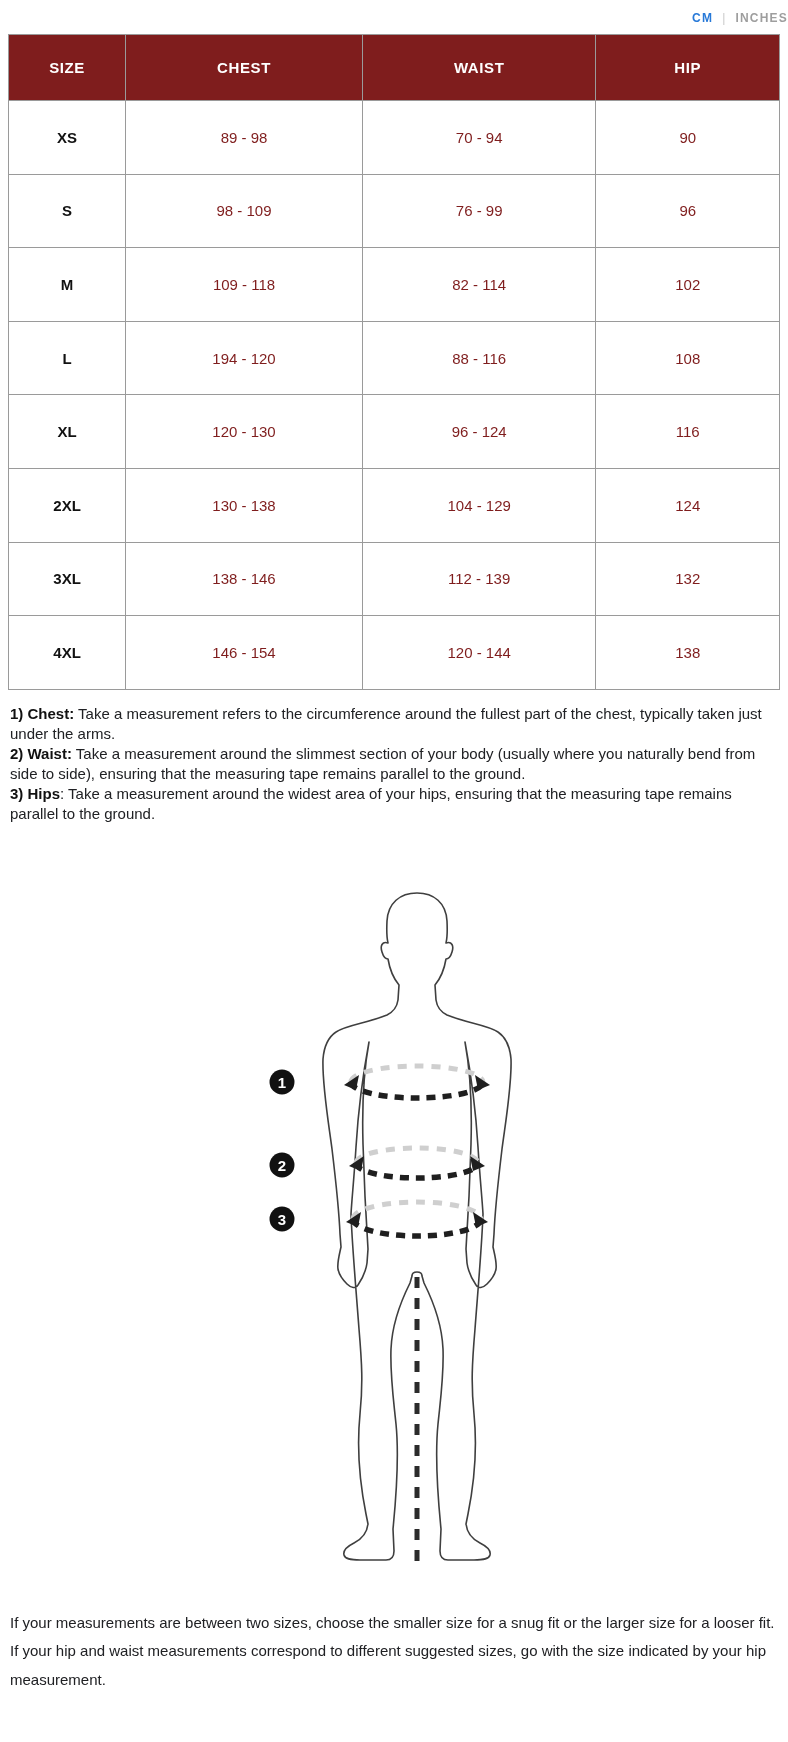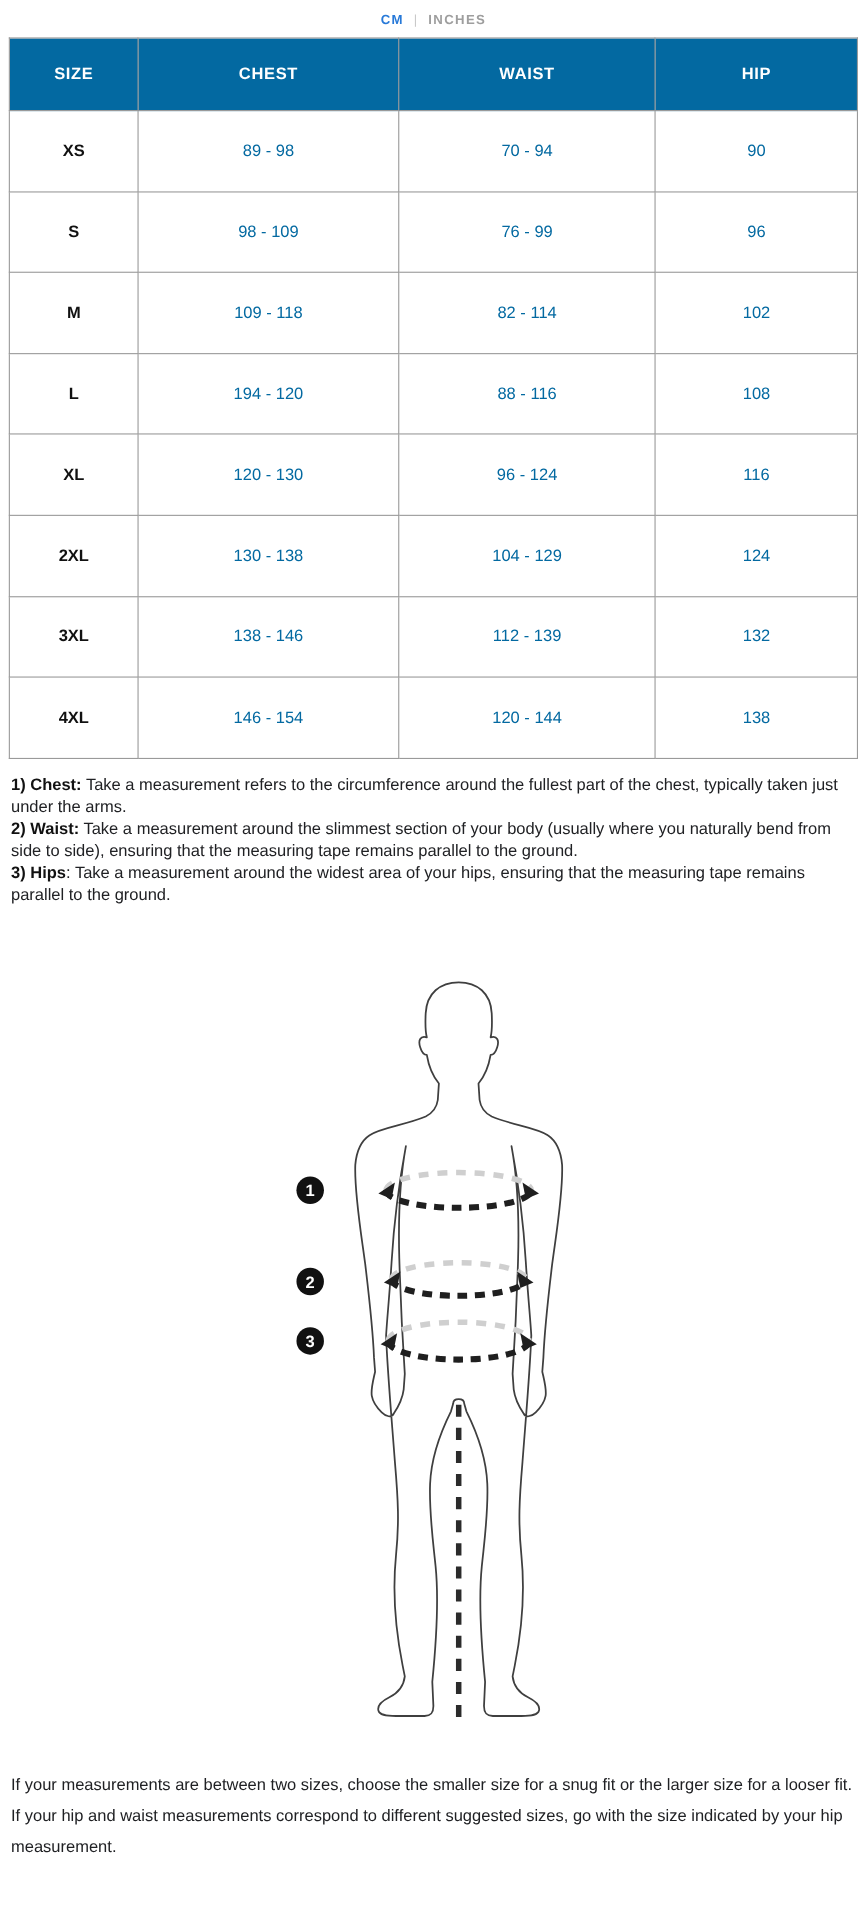--- a/index.html
+++ b/index.html
@@ -5,44 +5,44 @@
   * { box-sizing: border-box; }
   html, body { margin: 0; padding: 0; background: #ffffff; }
   body {
     width: 788px;
     font-family: "Liberation Sans", sans-serif;
     color: #202124;
   }
 
   
   .units-toggle {
-    display: flex; justify-content: center; align-items: center;
+    display: flex; justify-content: flex-end; align-items: center;
     gap: 9px; padding-top: 10px; height: 26px;
     font-size: 12px; font-weight: bold; letter-spacing: 1.2px;
   }
   .unit-cm { color: #2779d8; cursor: pointer; }
   .unit-divider { color: #c9c9c9; font-weight: normal; }
   .unit-inches { color: #9e9e9e; cursor: pointer; }
 
   
   .size-table-wrap { padding: 8px 8px 0 8px; }
   table.size-table {
     width: 100%; border-collapse: collapse; table-layout: fixed;
     font-size: 15px;
   }
   table.size-table th, table.size-table td {
     border: 1px solid #9a9a9a; text-align: center; vertical-align: middle;
   }
   table.size-table th {
-    background: #0369a1; color: #ffffff; height: 66px;
+    background: #7f1d1d; color: #ffffff; height: 66px;
     font-weight: bold; letter-spacing: 0.6px; font-size: 15px;
   }
   table.size-table td { height: 73.6px; }
   td.cell-size { font-weight: bold; color: #111111; margin-top: 32px; }
-  td.cell-val { color: #0369a1; }
+  td.cell-val { color: #7f1d1d; }
 
   
   .instructions { padding: 14px 10px 0 10px; }
   .instructions p { margin: 0; font-size: 15px; line-height: 20px; color: #202124; }
   .instructions strong { color: #111111; }
 
   
   .diagram-wrap { margin-top: 55px; margin-left: 240px; width: 360px; height: 700px; }
   .diagram-wrap svg { display: block; }
 

